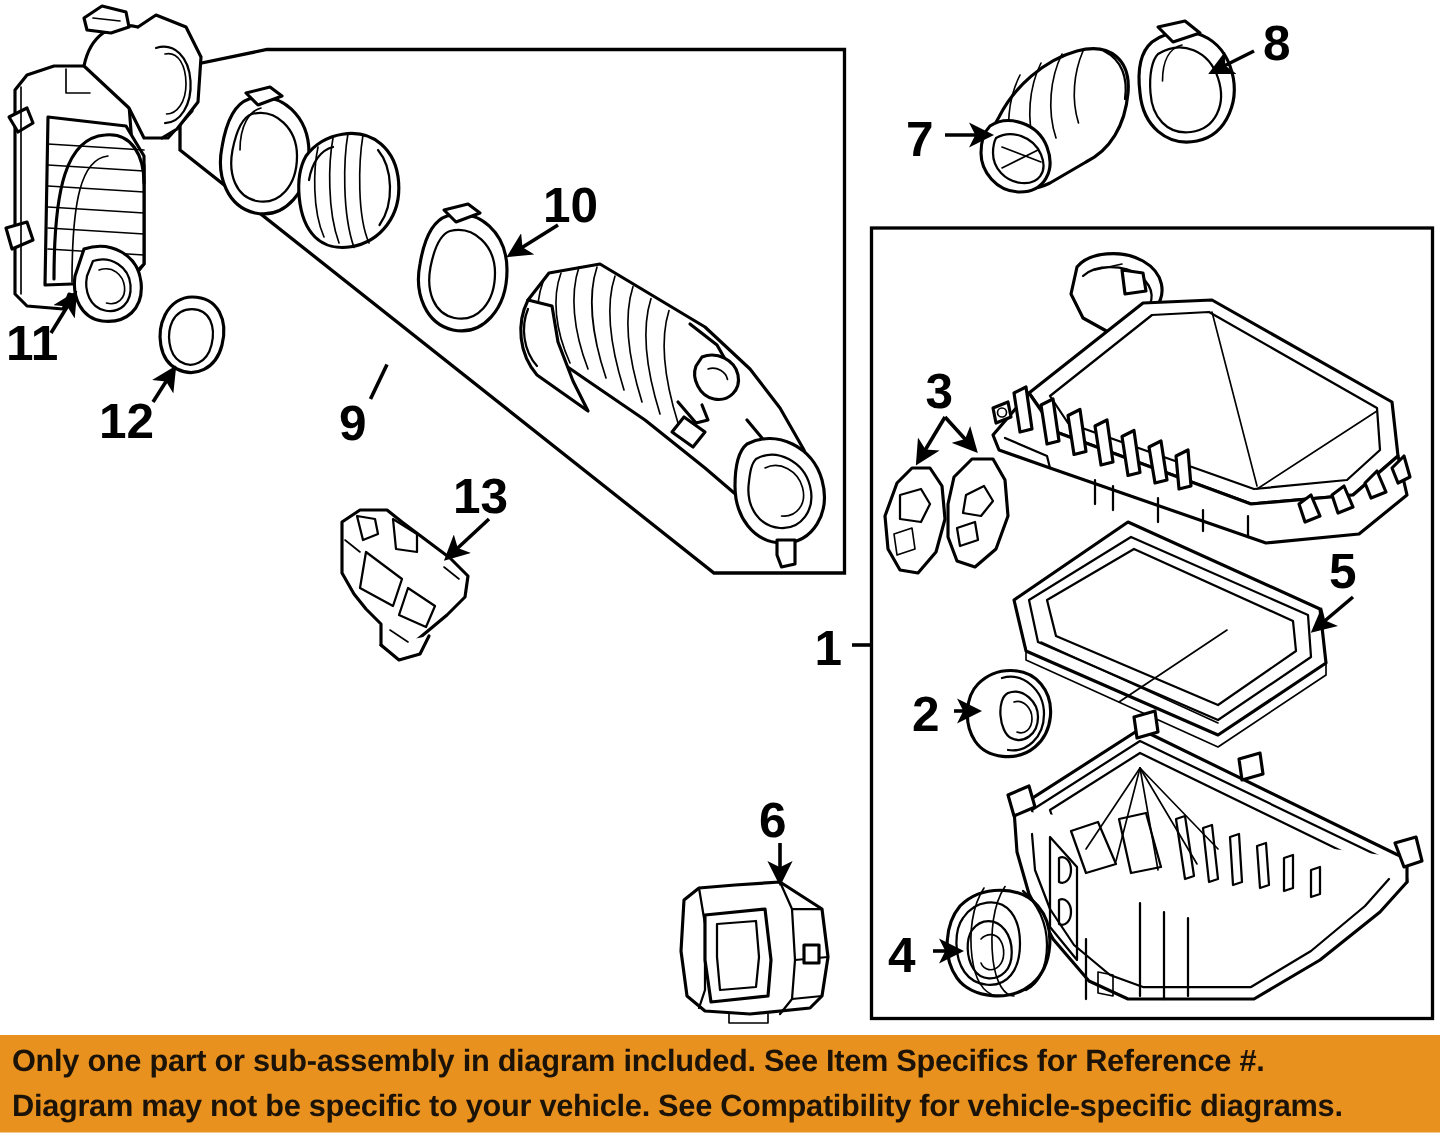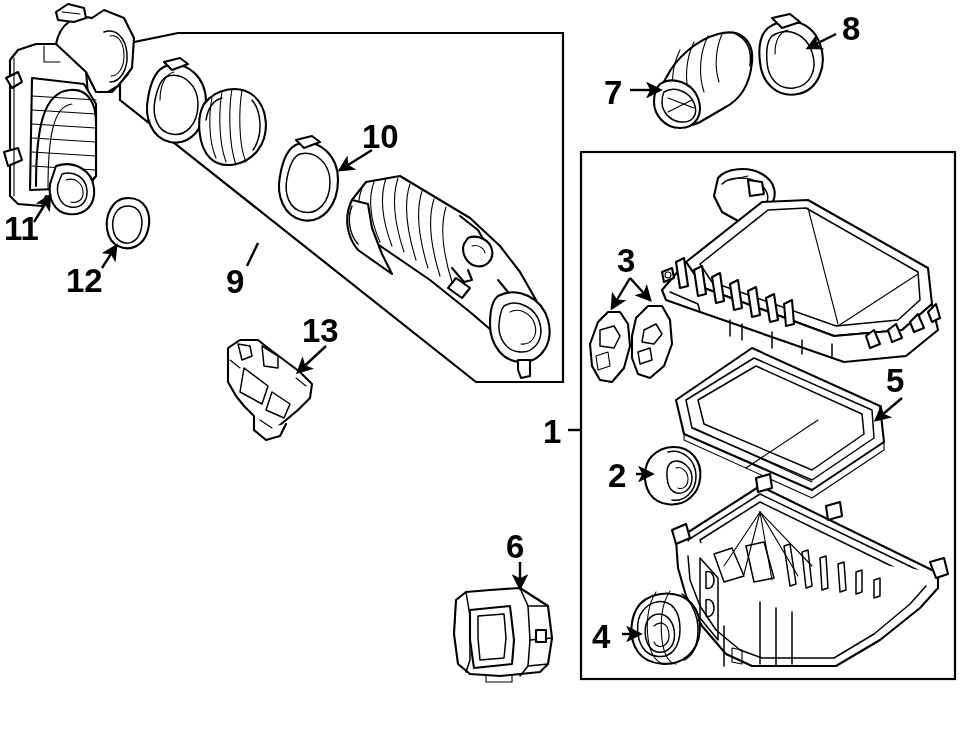--- a/index.html
+++ b/index.html
@@ -363,14 +363,18 @@
       <path class="hair" d="M456,600 L454,634"></path>
       <path class="hair" d="M486,676 L486,682 L512,682 L512,676"></path>
     </g>
     <g>
       <line class="lead" x1="520" y1="562" x2="520" y2="588" marker-end="url(#arrow)"></line>
       <text class="num" x="506" y="558" font-size="33">6</text>
     </g>
 
   </svg>
 
+  <div class="banner" style="background: rgb(232, 145, 30);">
+    <div class="line" style="color: rgb(27, 18, 8);">Only one part or sub-assembly in diagram included. See Item Specifics for Reference #.</div>
+    <div class="line" style="color: rgb(27, 18, 8);">Diagram may not be specific to your vehicle. See Compatibility for vehicle-specific diagrams.</div>
+  </div>
 
 </div>
 
 </body></html>

